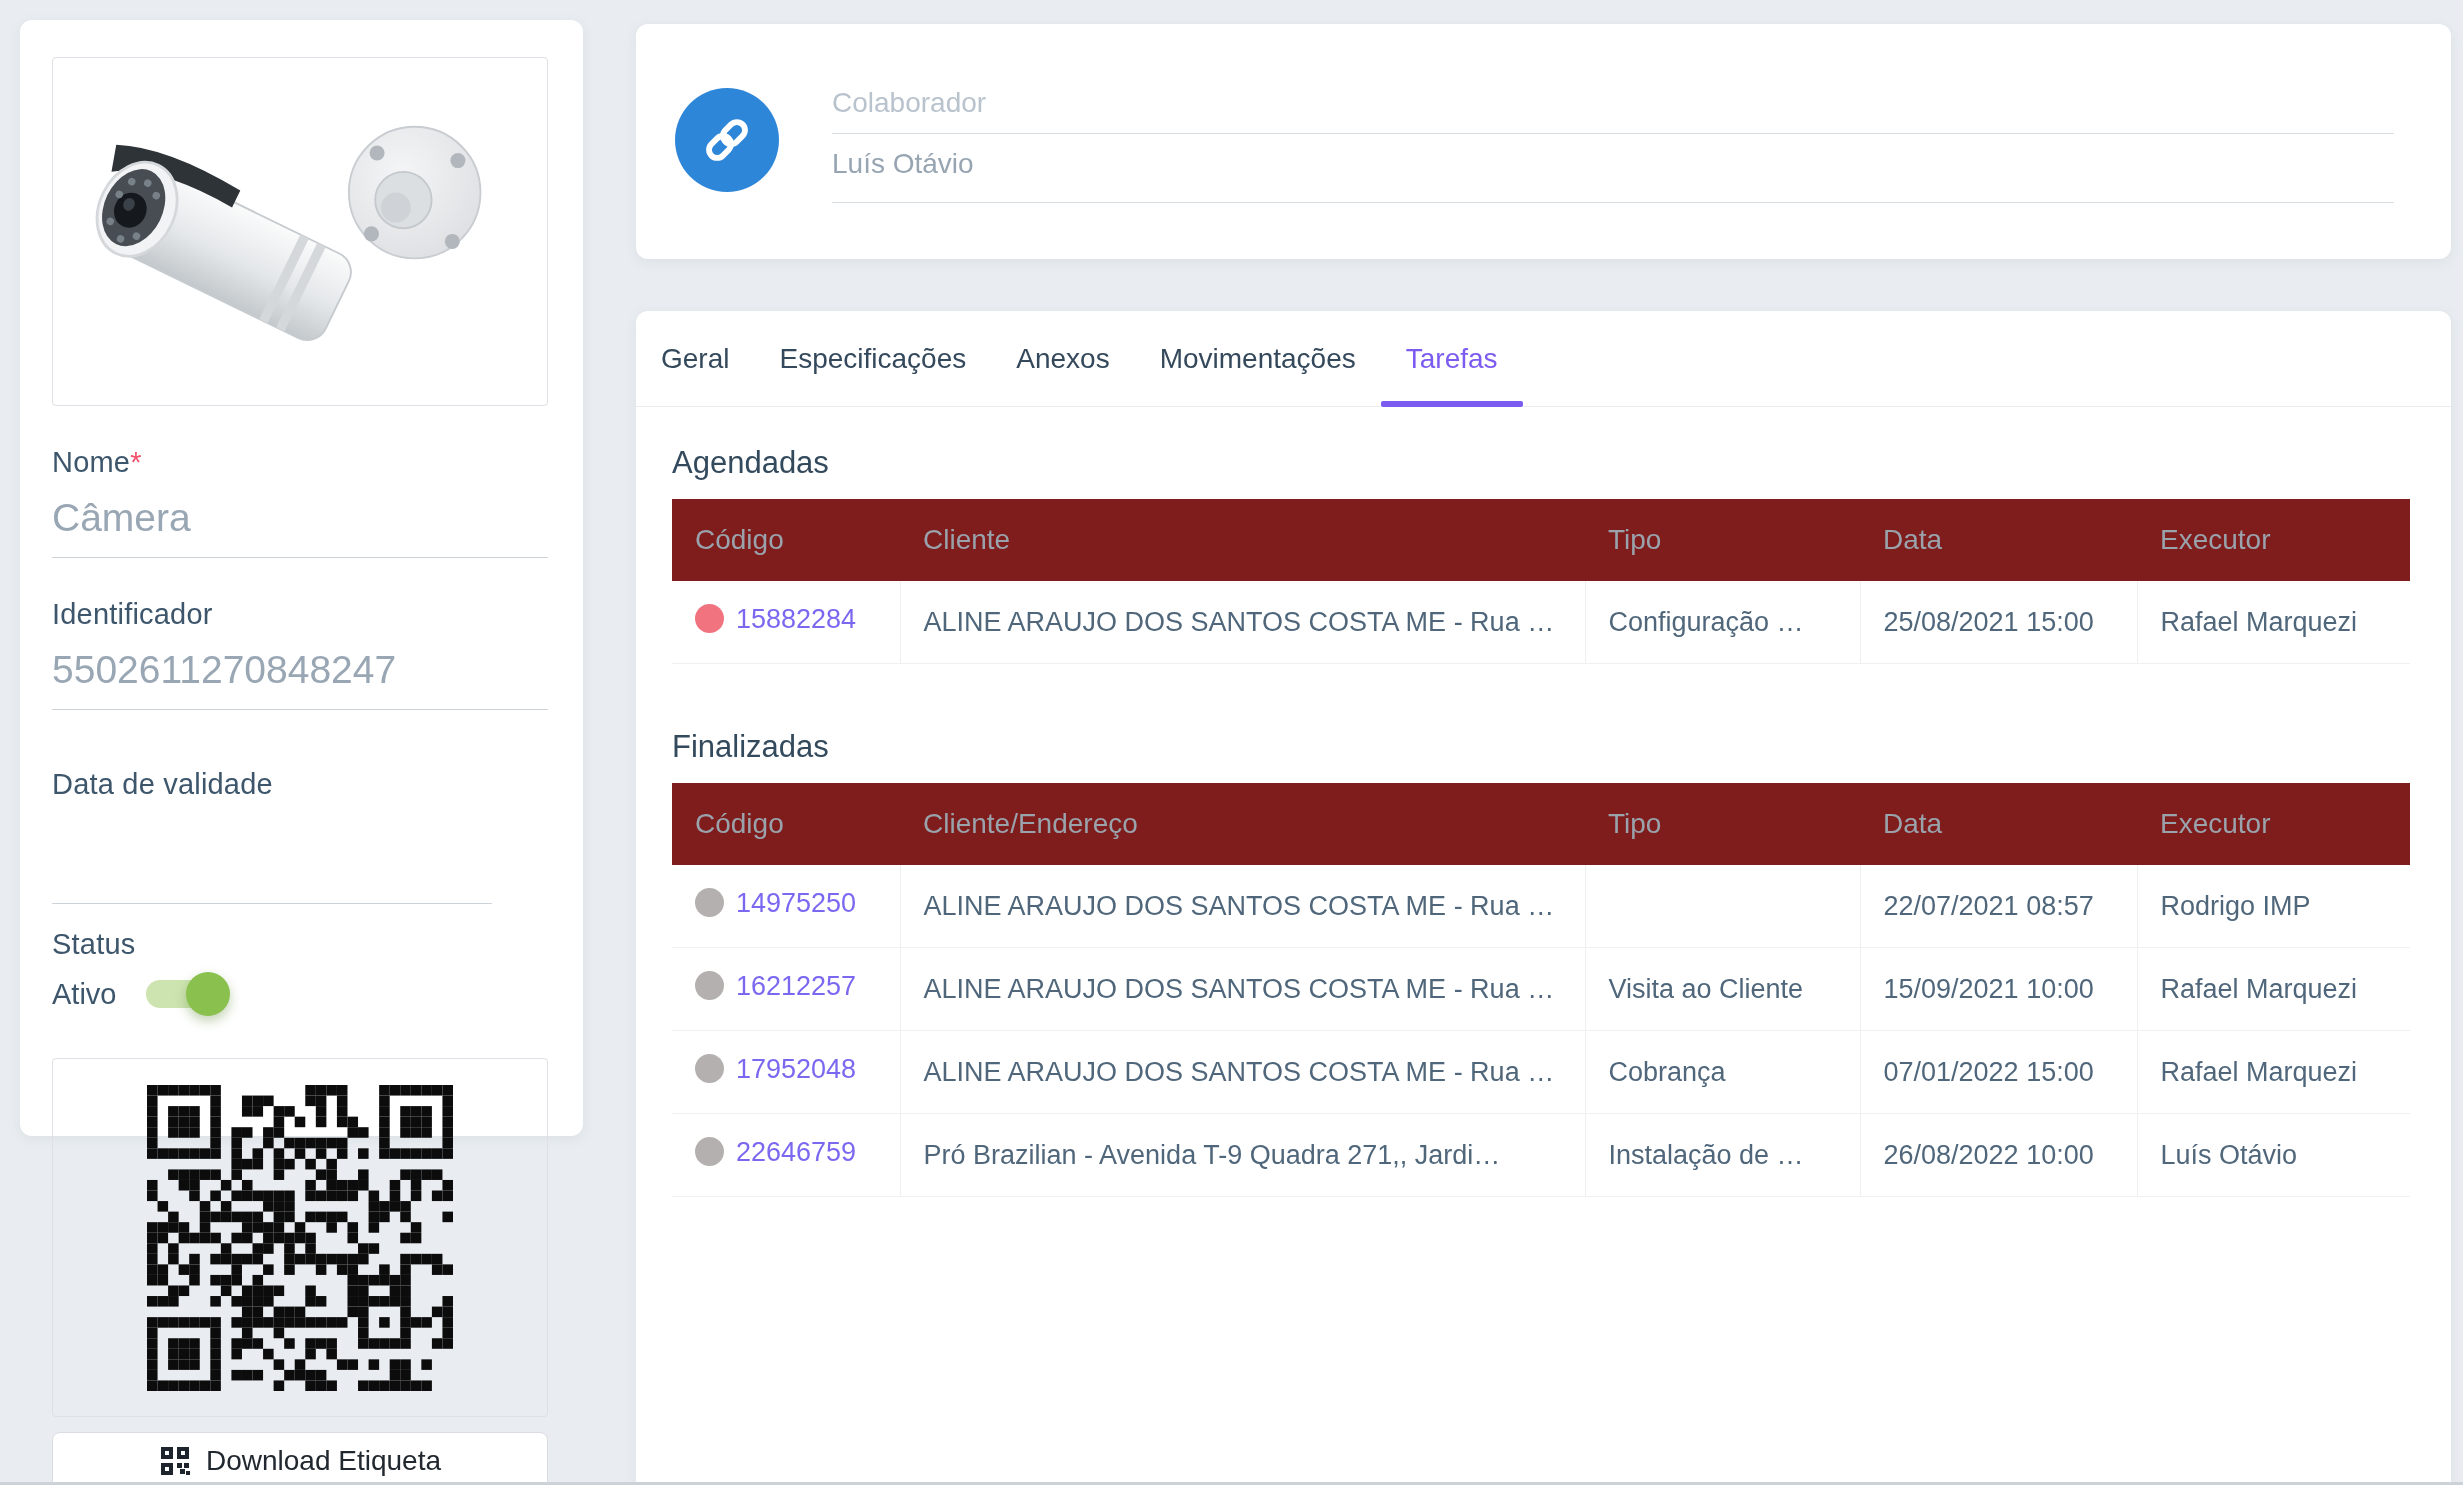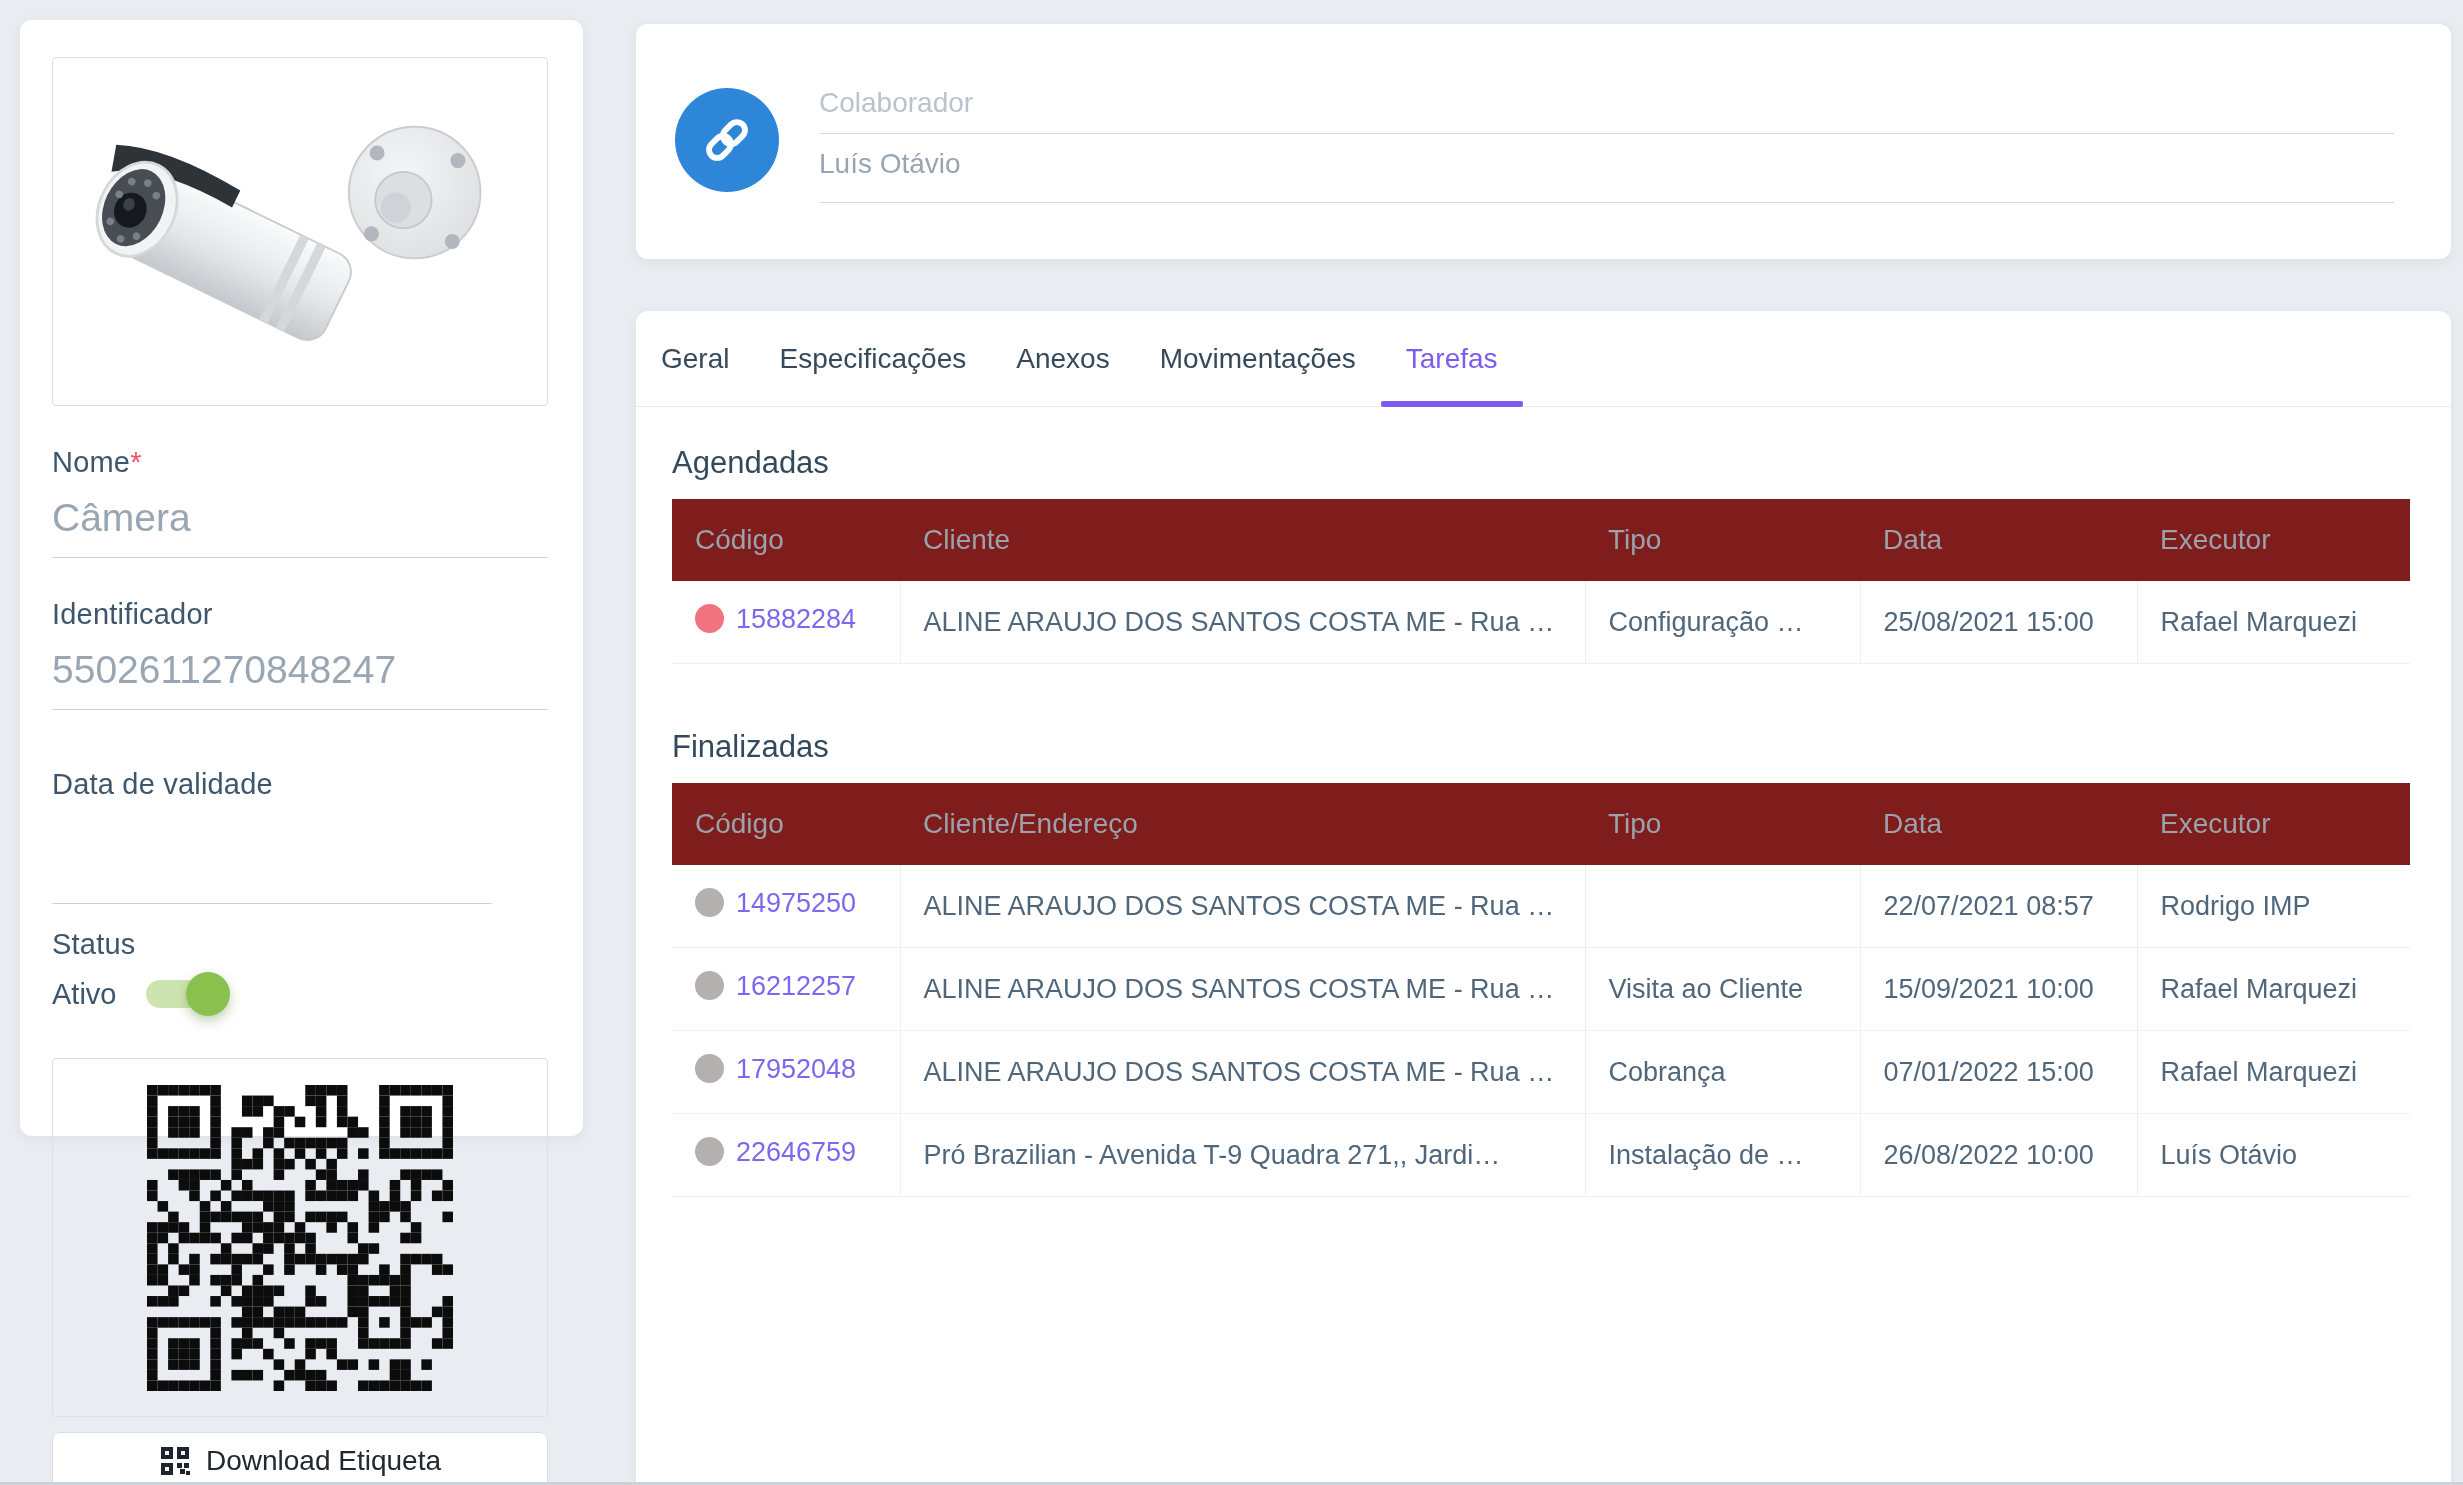--- a/index.html
+++ b/index.html
@@ -30,21 +30,21 @@
   .qr-box svg{width:306px;height:306px;fill:#0c0c0c;}
   .download-btn{margin-top:15px;width:100%;height:58px;border:1px solid #d9dde2;border-radius:8px;background:#fff;
                 font-size:28px;color:#22282f;font-family:inherit;display:flex;align-items:center;justify-content:center;
                 gap:15px;cursor:pointer;}
 
   
   .collab-card{left:636px;top:24px;width:1815px;height:235px;}
   .avatar{position:absolute;left:39px;top:64px;width:104px;height:104px;border-radius:50%;background:#2e86d9;
           display:flex;align-items:center;justify-content:center;}
   .avatar svg{width:58px;height:58px;}
-  .collab-fields{position:absolute;left:183px;right:57px;top:60px;}
+  .collab-fields{position:absolute;left:196px;right:57px;top:60px;}
   .collab-input{display:block;width:100%;border:0;border-bottom:1px solid #d8dde2;background:transparent;outline:none;
                 font-family:inherit;font-size:28px;box-sizing:border-box;}
   .collab-input.line1{color:#b9c3cd;padding:3px 0 14px;}
   .collab-input.line1::placeholder{color:#b9c3cd;opacity:1;}
   .collab-input.line2{color:#97a5b3;padding:14px 0 22px;}
 
   
   .tabs-card{left:636px;top:311px;width:1815px;height:1222px;}
   .tab-bar{height:95px;border-bottom:1px solid #e9ebee;display:flex;align-items:stretch;}
   .tab{position:relative;display:flex;align-items:center;padding:0 25px;font-size:28px;color:#35495c;cursor:pointer;}

